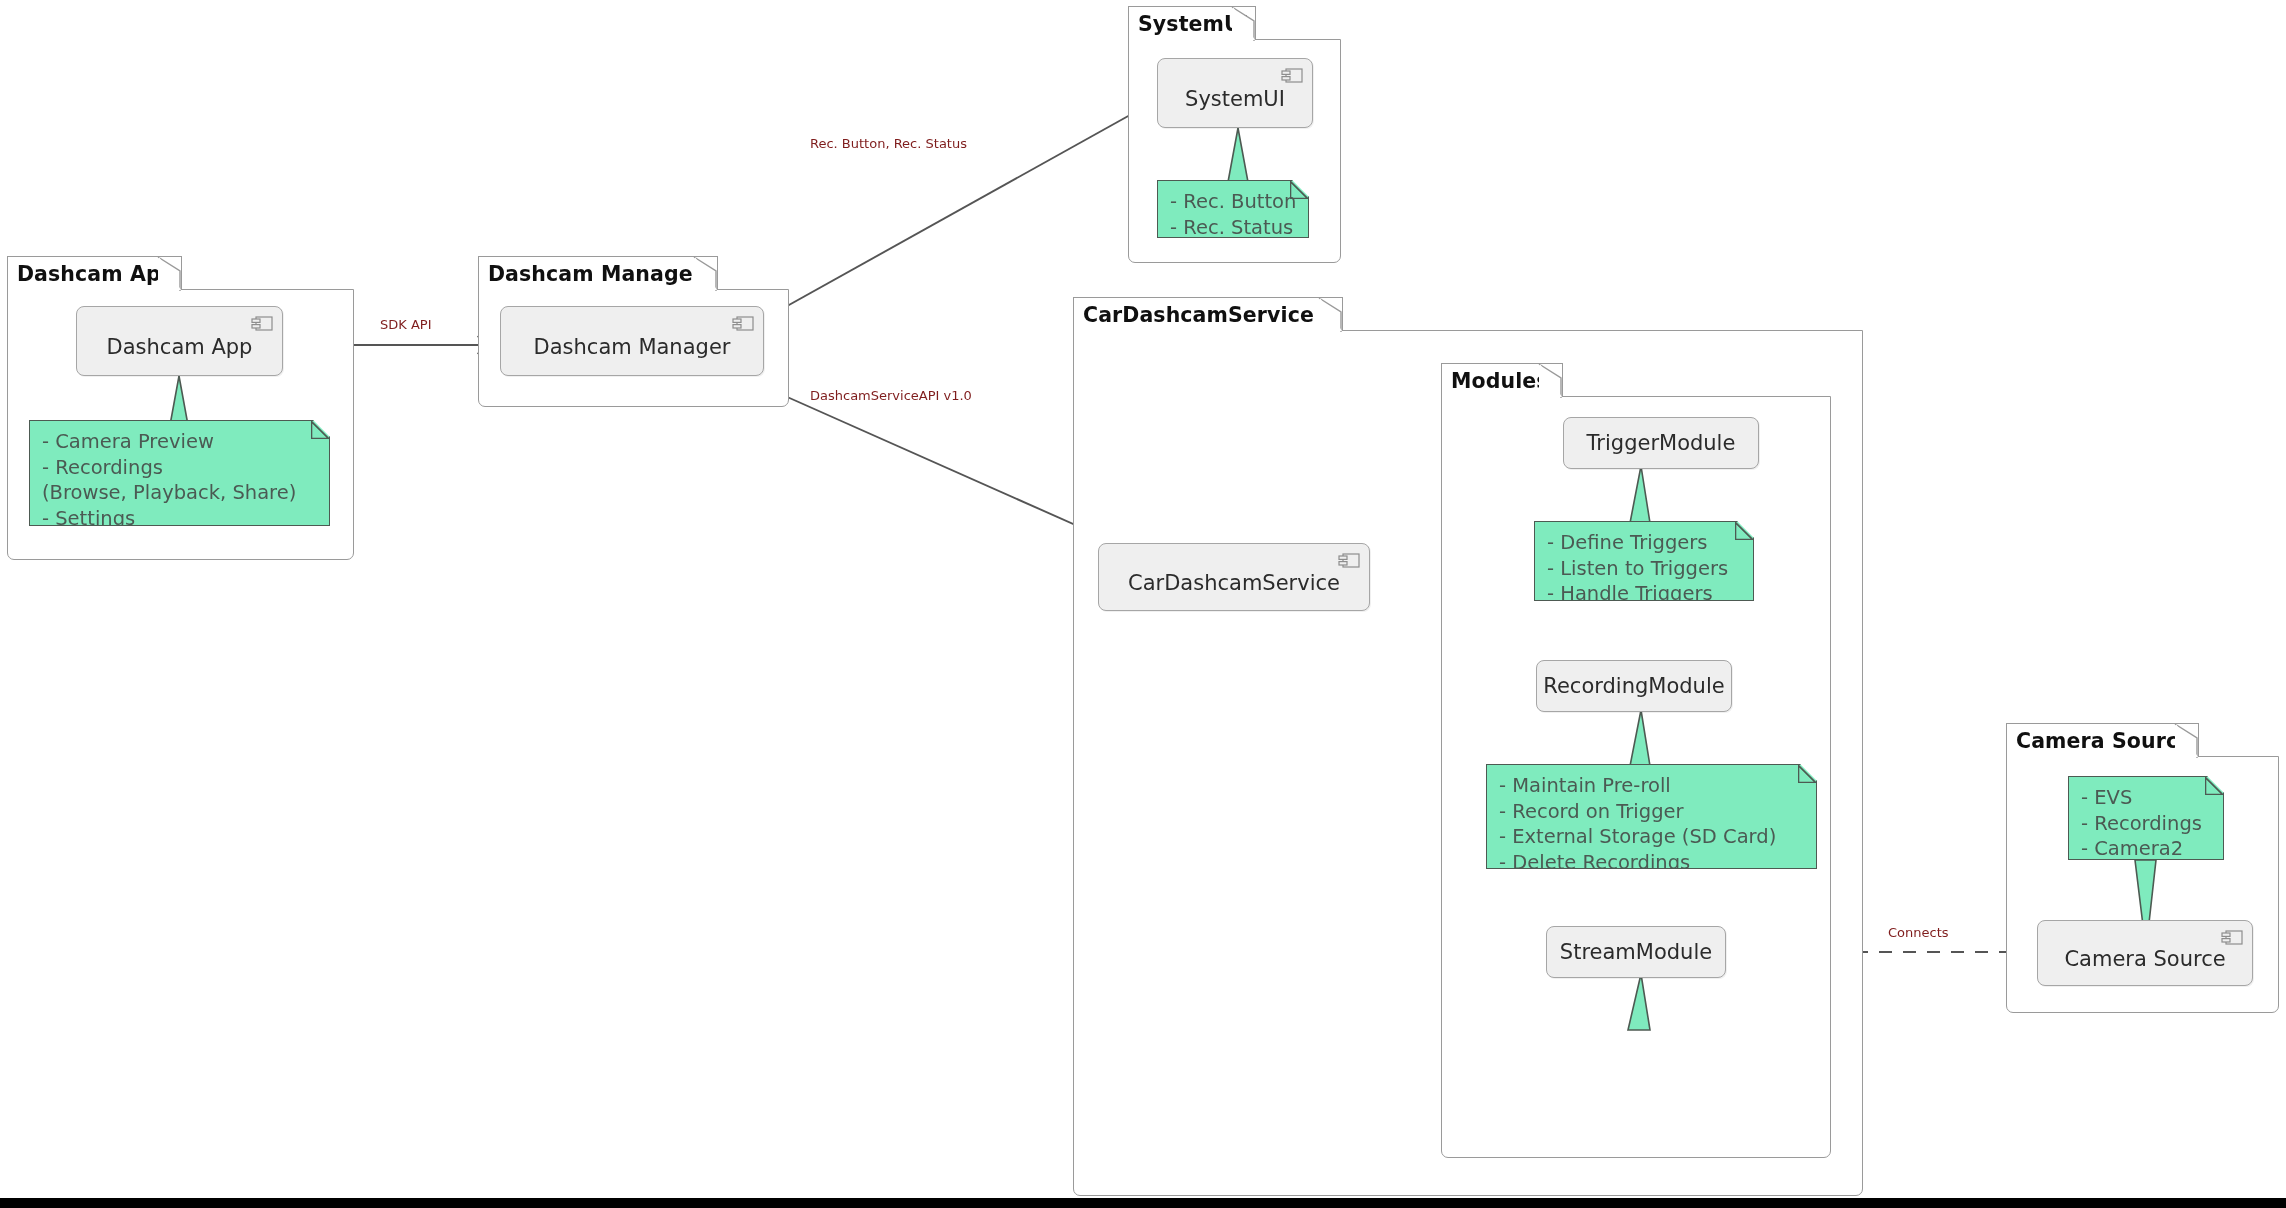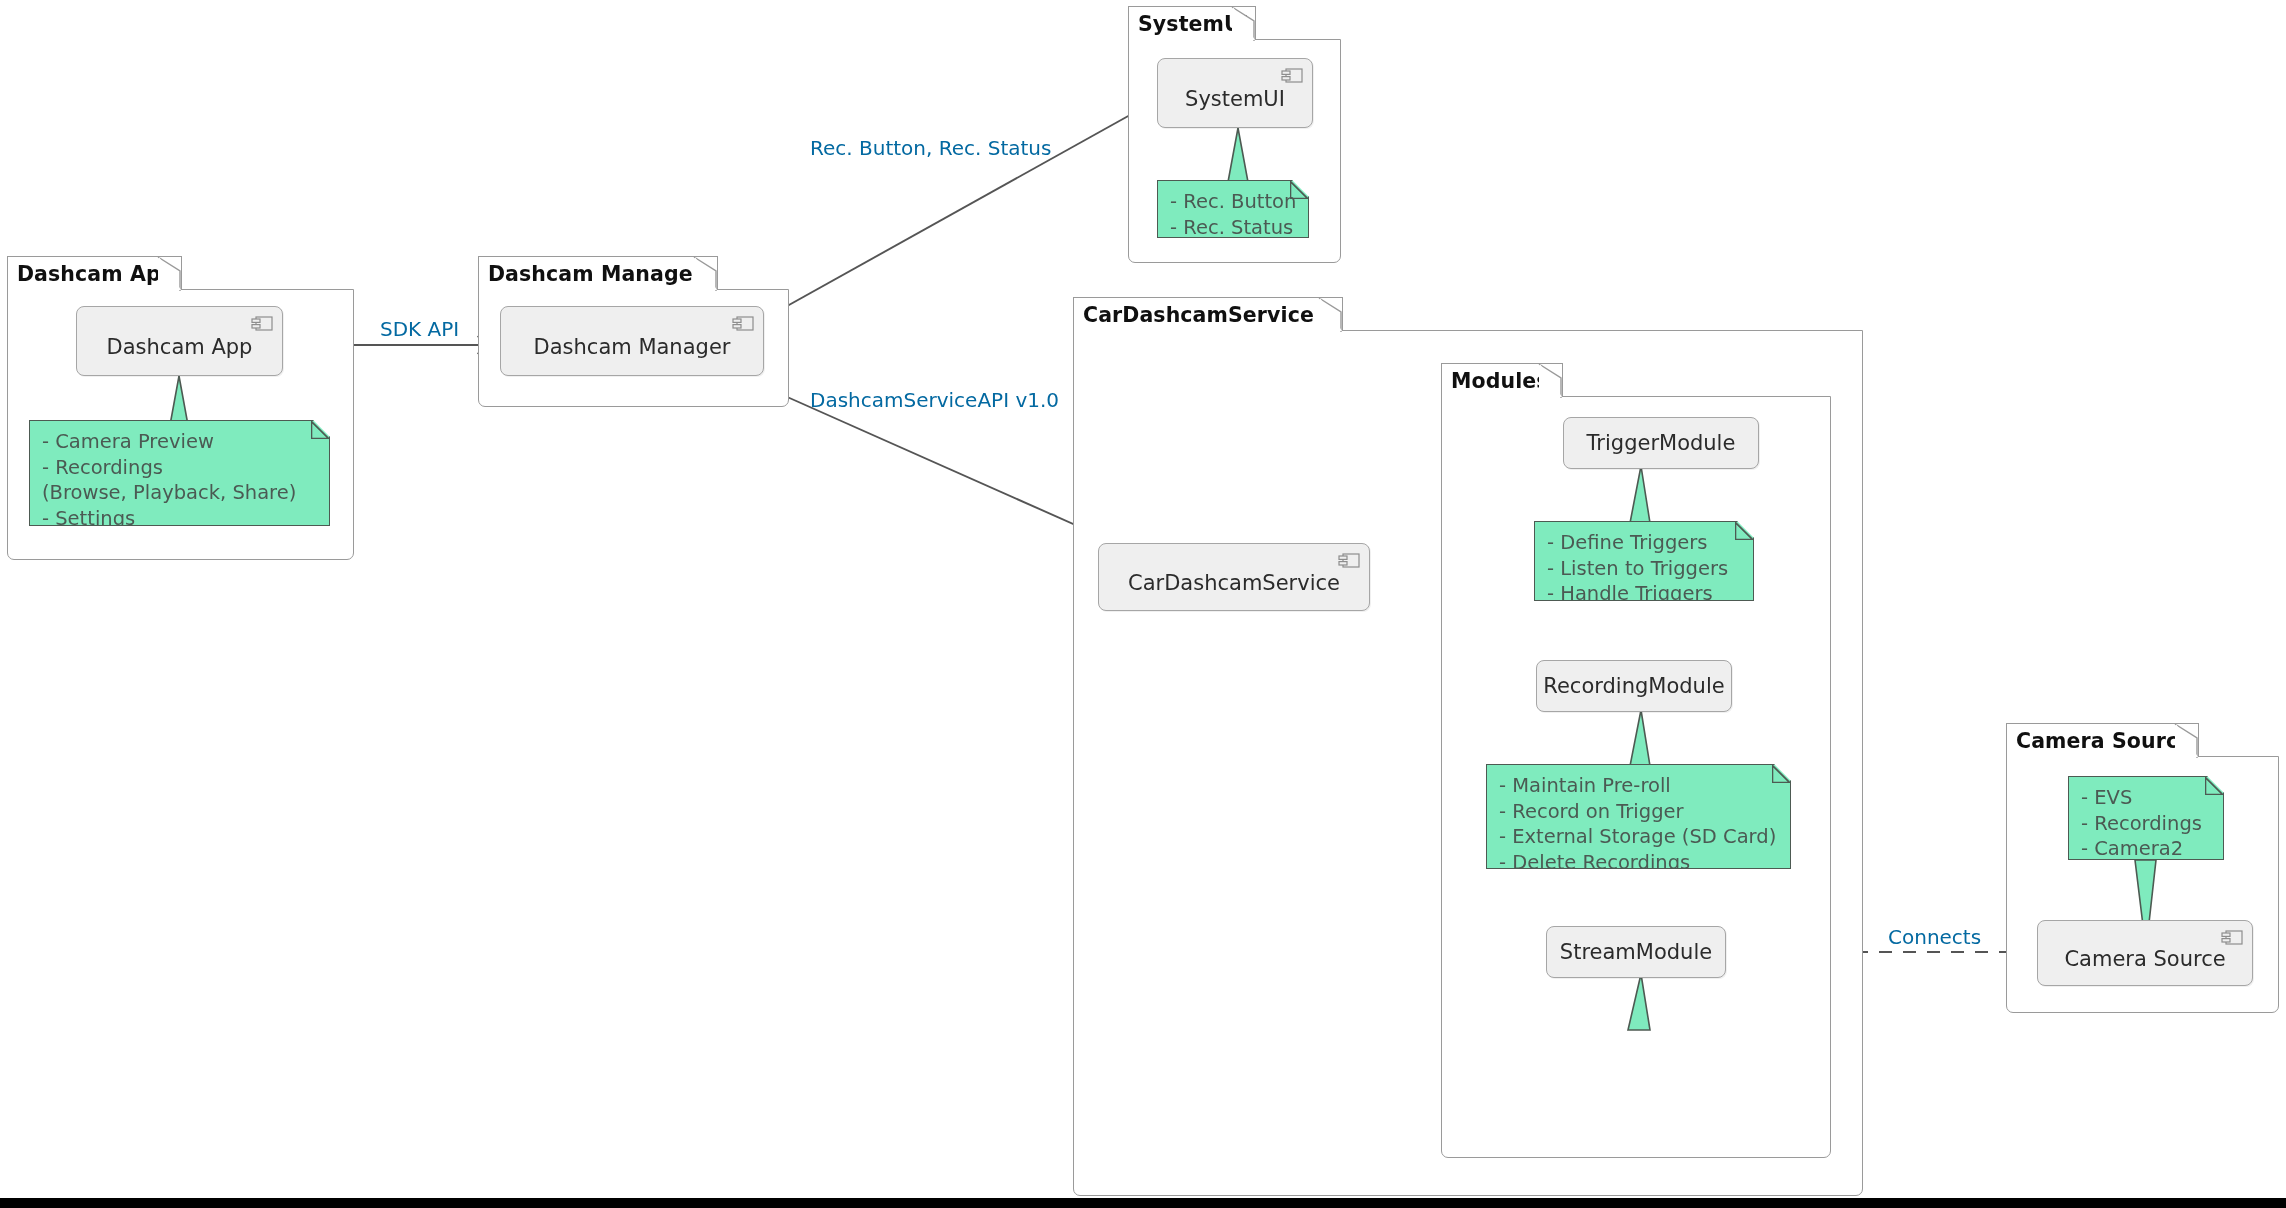--- a/index.html
+++ b/index.html
@@ -80,21 +80,21 @@
     box-shadow:2px 2px 1px rgba(0,0,0,0.18);
   }
   .note-fold{
     position:absolute; right:0; top:0; width:18px; height:18px;
     pointer-events:none;
   }
   .note .line{ display:block; }
 
   
   .elabel{
-    position:absolute; font-size:20px; color:#0369a1;
+    position:absolute; font-size:13px; color:#7f1d1d;
     white-space:nowrap; z-index:6; background:transparent;
   }
 
   .bottombar{
     position:absolute; left:0; bottom:0; width:2286px; height:10px;
     background:#000000; z-index:20;
   }
 </style>
 </head>
 <body>
@@ -296,21 +296,21 @@
 
   <div class="note" style="left:1534px; top:521px; width:220px; height:80px;">
     <svg class="note-fold" viewBox="0 0 18 18">
       <path d="M 0.5 0.5 L 0.5 17.5 L 17.5 17.5 Z" fill="none" stroke="#4d5a52" stroke-width="1.6"></path>
     </svg>
     <span class="line">- Define Triggers</span>
     <span class="line">- Listen to Triggers</span>
     <span class="line">- Handle Triggers</span>
   </div>
 
-  <div class="note" style="left:1486px; top:764px; width:305px; height:105px;">
+  <div class="note" style="left:1486px; top:764px; width:331px; height:105px;">
     <svg class="note-fold" viewBox="0 0 18 18">
       <path d="M 0.5 0.5 L 0.5 17.5 L 17.5 17.5 Z" fill="none" stroke="#4d5a52" stroke-width="1.6"></path>
     </svg>
     <span class="line">- Maintain Pre-roll</span>
     <span class="line">- Record on Trigger</span>
     <span class="line">- External Storage (SD Card)</span>
     <span class="line">- Delete Recordings</span>
   </div>
 
 

